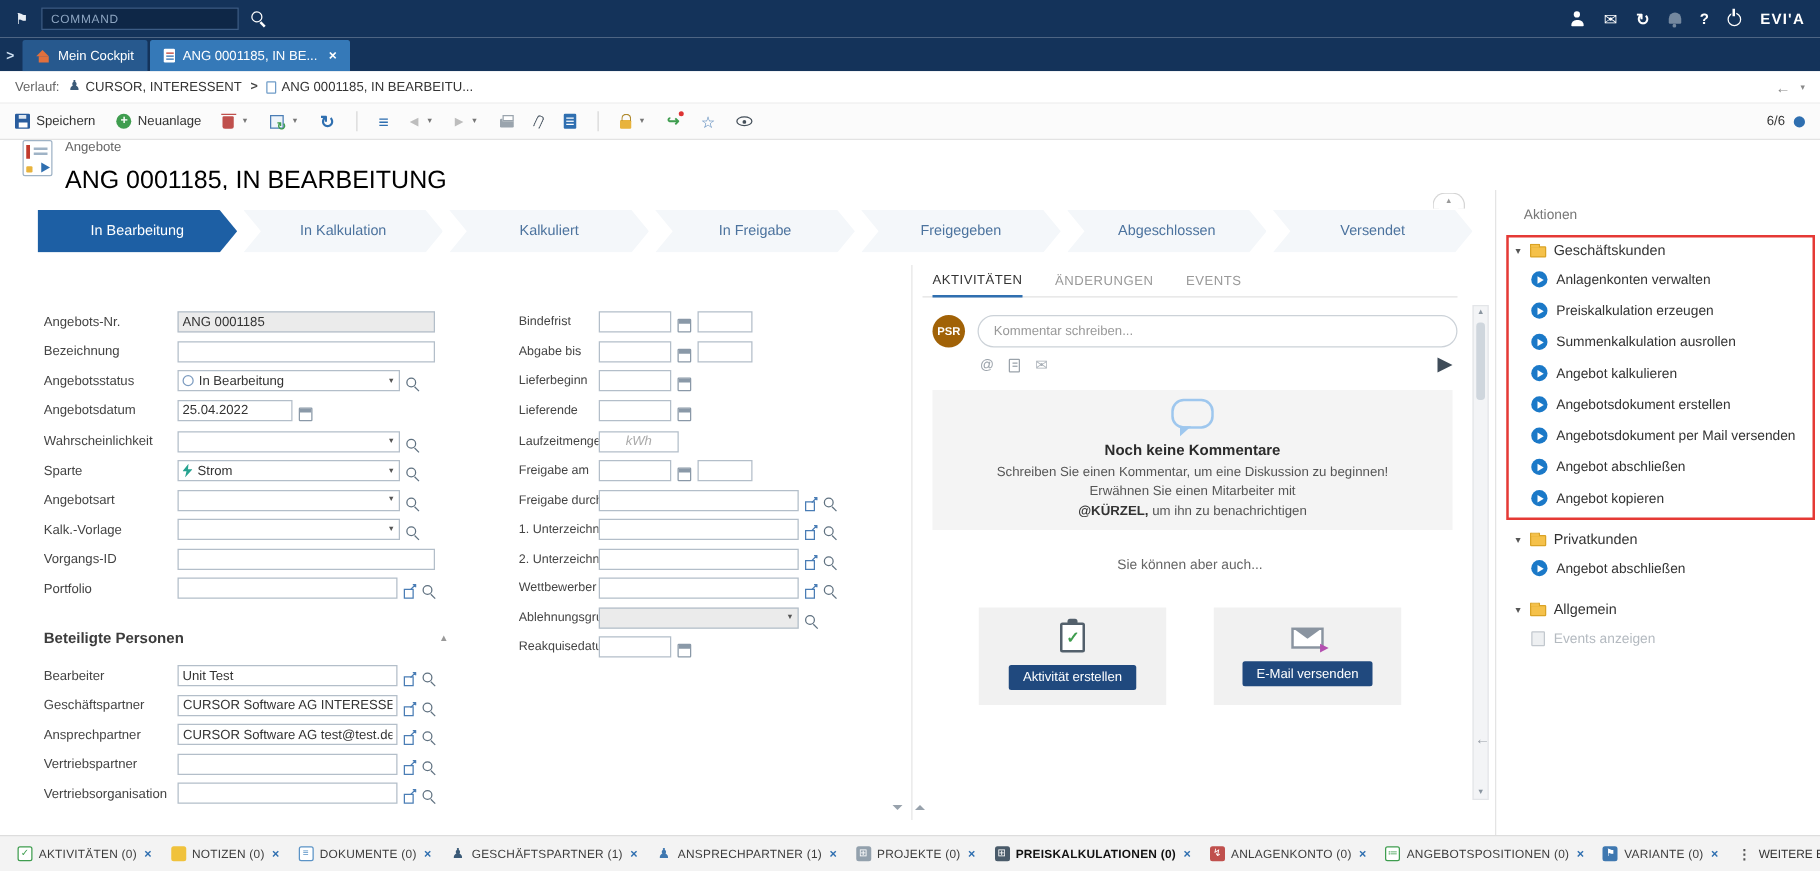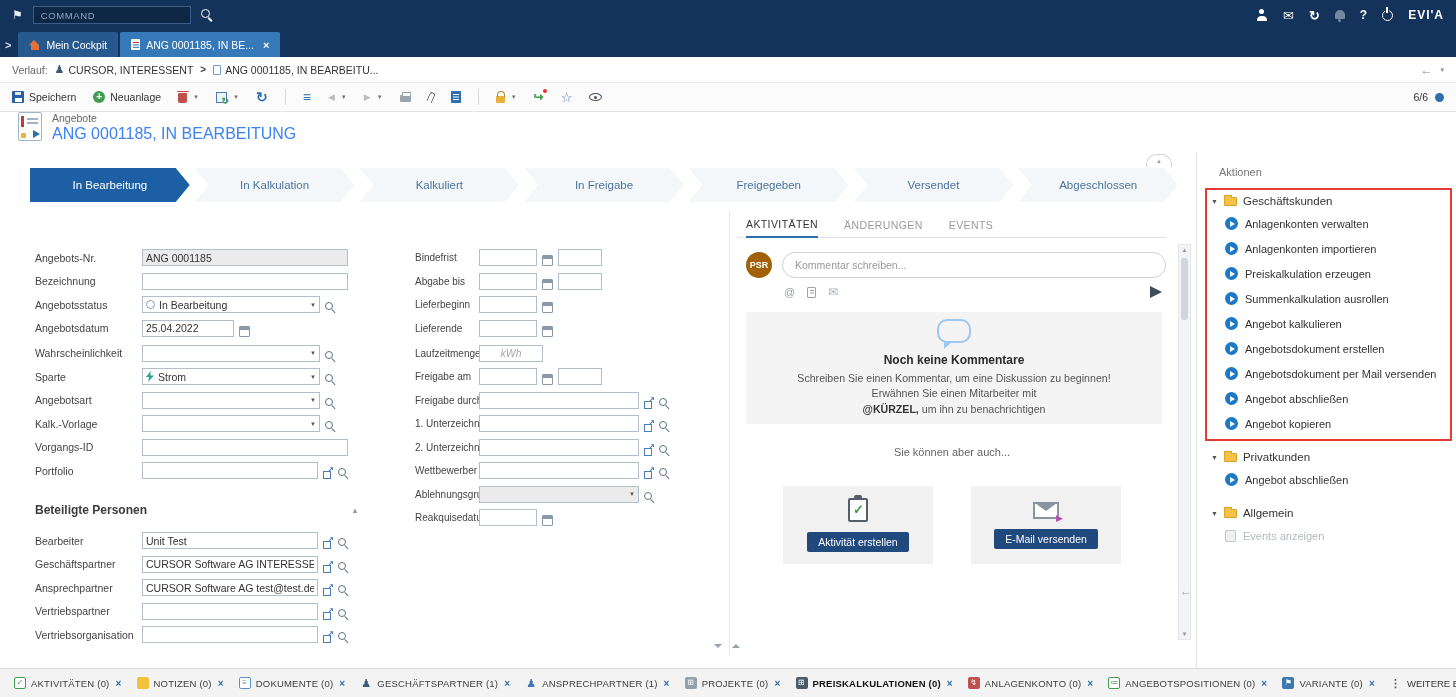--- a/index.html
+++ b/index.html
@@ -85,21 +85,21 @@
 .badge-dot{width:9px;height:9px;border-radius:50%;background:#2f6fb0}
 
 
 .rechead{position:absolute;top:112px;left:0;right:0;height:40px;background:#fff;display:flex;align-items:flex-start;padding-left:18px;gap:10px}
 .rh-icon{position:relative;width:24px;height:29px;background:#fff;border:1px solid #9fb3c6;border-radius:2px}
 .rh-icon .bar{position:absolute;left:2px;top:3px;width:3px;height:11px;background:#c23b2e}
 .rh-icon .ln{position:absolute;left:8px;top:5px;width:11px;height:1.5px;background:#9fb3c6;box-shadow:0 4px 0 #9fb3c6}
 .rh-icon .arr{position:absolute;right:1px;bottom:2px;width:0;height:0;border-left:7px solid #2f6fb0;border-top:4px solid transparent;border-bottom:4px solid transparent}
 .rh-icon .dot{position:absolute;left:2px;bottom:2px;width:5px;height:5px;background:#e8b33c;border-radius:1px}
 .rh-entity{font-size:10.5px;color:#666}
-.rh-title{font-size:16px;color:#3b82f6;margin-top:1px}
+.rh-title{font-size:20px;color:#000000;margin-top:9px}
 
 
 .main{position:absolute;top:152px;left:0;width:1456px;height:516px;background:#fff}
 .stagebar{position:absolute;left:30px;top:16px;width:1148px;height:34px;display:flex;gap:5px}
 .stage{flex:1;position:relative;display:flex;align-items:center;justify-content:center;font-size:11.5px;color:#4c739e;background:#f4f7fa;clip-path:polygon(0 0,calc(100% - 14px) 0,100% 50%,calc(100% - 14px) 100%,0 100%,14px 50%)}
 .stage:first-child{clip-path:polygon(0 0,calc(100% - 14px) 0,100% 50%,calc(100% - 14px) 100%,0 100%)}
 .stage.active{background:#1d5fa4;color:#fff}
 .sb-collapse{position:absolute;left:1146px;top:2px;width:26px;height:13px;border:1px solid #d5d5d5;border-bottom:none;border-radius:10px 10px 0 0;color:#999;font-size:6px;text-align:center;line-height:12px;background:#fff}
 
 
@@ -347,24 +347,24 @@
         <div class="stage">
           <span>Kalkuliert</span>
         </div>
         <div class="stage">
           <span>In Freigabe</span>
         </div>
         <div class="stage">
           <span>Freigegeben</span>
         </div>
         <div class="stage">
+          <span>Abgeschlossen</span>
+        </div>
+        <div class="stage">
           <span>Versendet</span>
-        </div>
-        <div class="stage">
-          <span>Abgeschlossen</span>
         </div>
       </div>
     <div class="sb-collapse">▲</div>
 
     <div class="fcol-left" id="left-fields">
         <div class="f-row">
           <div class="f-label">Angebots-Nr.</div>
           <div class="f-ctrl">
             <input class="inp ro w-full" type="text" readonly="" value="ANG 0001185" style="">
           </div>
@@ -644,24 +644,20 @@
               <span class="exp-caret">▼</span>
               <span class="i-folder"></span>
               <span>Geschäftskunden</span>
             </div>
             <div class="aitem">
               <span class="i-play"></span>
               <span>Anlagenkonten verwalten</span>
             </div>
             <div class="aitem">
               <span class="i-play"></span>
-              <span>Anlagenkonten importieren</span>
-            </div>
-            <div class="aitem">
-              <span class="i-play"></span>
               <span>Preiskalkulation erzeugen</span>
             </div>
             <div class="aitem">
               <span class="i-play"></span>
               <span>Summenkalkulation ausrollen</span>
             </div>
             <div class="aitem">
               <span class="i-play"></span>
               <span>Angebot kalkulieren</span>
             </div>

